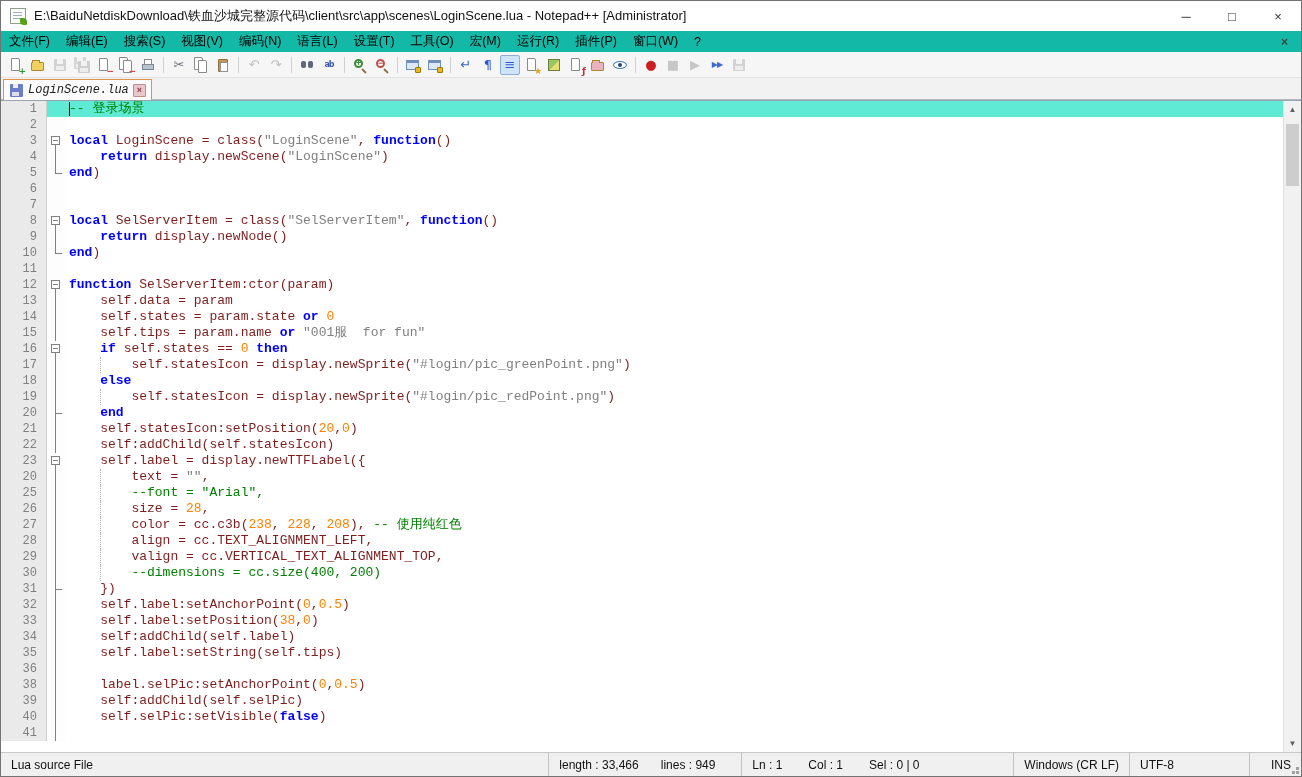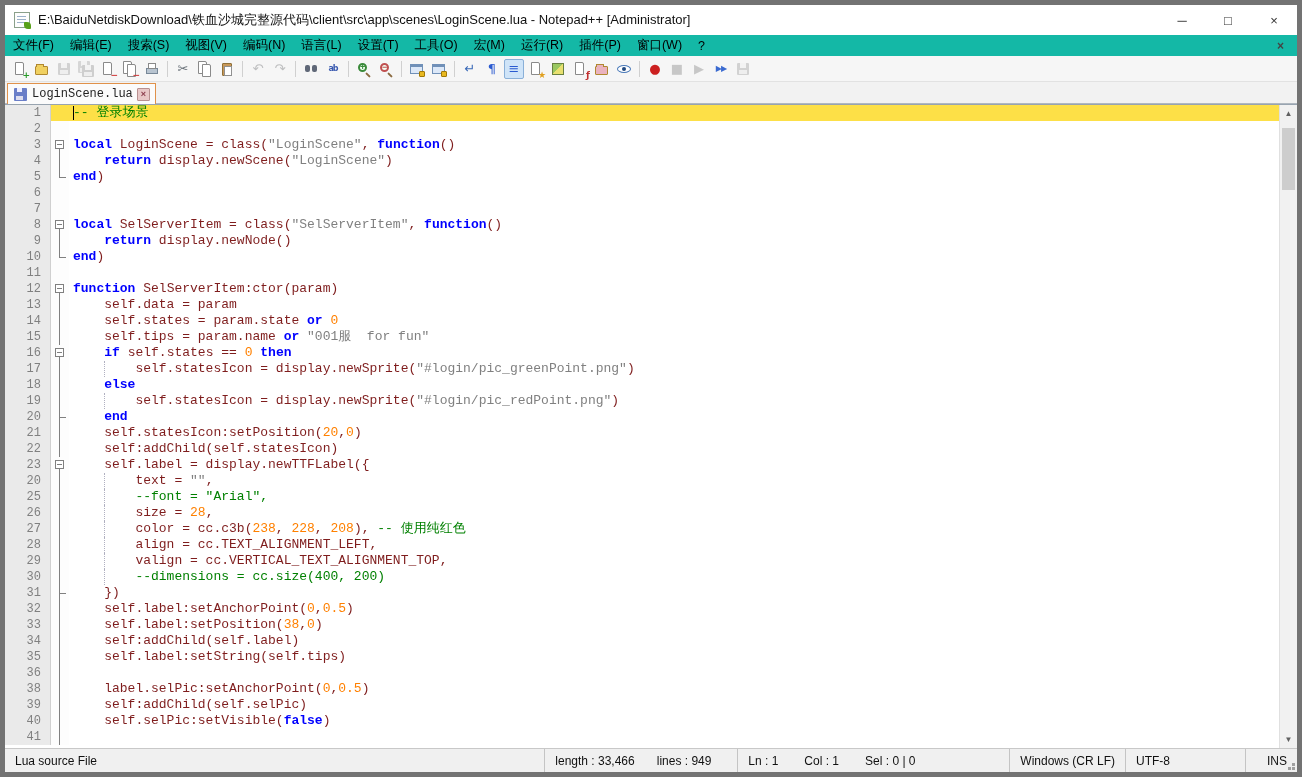--- a/index.html
+++ b/index.html
@@ -1,18 +1,18 @@
 <!DOCTYPE html>
 <html><head>
 <meta charset="utf-8">
 <style>
   * { margin:0; padding:0; box-sizing:border-box; }
   html,body { width:1302px; height:777px; background:#d0d0d0; }
   body { font-family:"Liberation Sans", sans-serif; }
-  .window { width:1302px; height:777px; background:#fff; border:5px solid #737373; display:flex; flex-direction:column; overflow:hidden; }
+  .window { width:1302px; height:777px; background:#fff; border:1px solid #737373; display:flex; flex-direction:column; overflow:hidden; }
 
   
   .titlebar { height:30px; background:#fff; display:flex; align-items:center; flex:0 0 auto; }
   .npp-icon { width:16px; height:16px; margin-left:9px; position:relative; background:#fdfdfd; border:1px solid #8aa08a; }
   .npp-icon::before { content:""; position:absolute; left:2px; top:3px; width:9px; height:1px; background:#9ab0c8; box-shadow:0 3px 0 #9ab0c8, 0 6px 0 #9ab0c8; }
   .npp-icon::after { content:""; position:absolute; right:-2px; bottom:-2px; width:7px; height:7px; background:#58a018; border-radius:1px 4px 1px 4px; }
   .title-text { font-size:13px; color:#111; margin-left:8px; white-space:nowrap; overflow:hidden; }
   .win-controls { margin-left:auto; display:flex; height:100%; }
   .win-btn { width:46px; height:100%; display:flex; align-items:center; justify-content:center; font-size:13px; color:#333; cursor:default; }
 
@@ -54,31 +54,31 @@
   .ti .mapi { position:absolute; left:2px; top:2px; width:12px; height:12px; background:linear-gradient(135deg,#9ac860 0 50%,#e8e070 50% 100%); border:1px solid #688040; }
   .ti .eyei { position:absolute; left:1px; top:4px; width:14px; height:8px; background:#fff; border:1px solid #4878b8; border-radius:50%; }
   .ti .eyep { position:absolute; left:6px; top:6px; width:4px; height:4px; background:#204880; border-radius:50%; }
 
   
   .tabbar { height:22px; background:#f2f2f2; display:flex; align-items:flex-end; border-bottom:1px solid #b0b8c0; flex:0 0 auto; }
   .tab { height:21px; margin-left:2px; display:flex; align-items:center; padding:0 5px 0 6px; background:#fbfbfb; border:1px solid #e0914a; border-bottom:none; position:relative; top:1px; font-size:12px; color:#222; }
   .tab .flp-s { position:relative; width:13px; height:13px; background:#6a7ec8; border-radius:1px; margin-right:5px; }
   .tab .flp-s::before { content:""; position:absolute; left:3px; top:0; width:5px; height:4px; background:#eef; }
   .tab .flp-s::after { content:""; position:absolute; left:2px; bottom:1px; width:7px; height:4px; background:#dde; }
-  .tab-label { font-family:"Liberation Mono", monospace; font-size:12px; }
+  .tab-label { font-family:"Liberation Mono", monospace; font-size:12px;font-style:italic; }
   .tab-close { margin-left:4px; width:13px; height:13px; background:#e8c8c8; border:1px solid #b89090; color:#8a3a4a; font-size:9px; font-weight:bold; display:flex; align-items:center; justify-content:center; border-radius:1px; }
 
   
   .editor-wrap { flex:1 1 auto; display:flex; overflow:hidden; background:#fff; border-top:1px solid #98a4b0; }
   .editor { flex:1 1 auto; overflow:hidden; position:relative; }
   .line { display:flex; height:16px; line-height:16px; font-family:"Liberation Mono","DejaVu Sans Mono",monospace; font-size:13px; white-space:pre; }
   .ln { flex:0 0 46px; background:#eaeaea; color:#808080; text-align:right; padding-right:9px; font-size:12px; border-right:1px solid #d0d0d0; }
   .fold { flex:0 0 18px; position:relative; background:#fdfdfd; }
   .code { flex:1 1 auto; position:relative; padding-left:4px; color:#000; }
-  .line.cur .code, .line.cur .fold { background:#fde047; }
+  .line.cur .code, .line.cur .fold { background:#5eead4; }
   .caret { position:absolute; left:4px; top:1px; width:1px; height:14px; background:#000; }
   .tok-k { color:#0000ff; font-weight:bold; }
   .tok-str { color:#808080; }
   .tok-com { color:#008000; }
   .tok-num { color:#ff8000; }
   .tok-d { color:#7f1d1d; }
   .iguide { position:absolute; left:35px; top:0; height:16px; border-left:1px dotted #b0b0c0; }
   .fm-box { position:absolute; left:4px; top:3px; width:9px; height:9px; background:#fff; border:1px solid #808080; z-index:2; }
   .fm-box::after { content:""; position:absolute; left:1px; right:1px; top:3px; border-top:1px solid #808080; }
   .fm-vl { position:absolute; left:8px; top:0; bottom:0; width:1px; background:#808080; }

